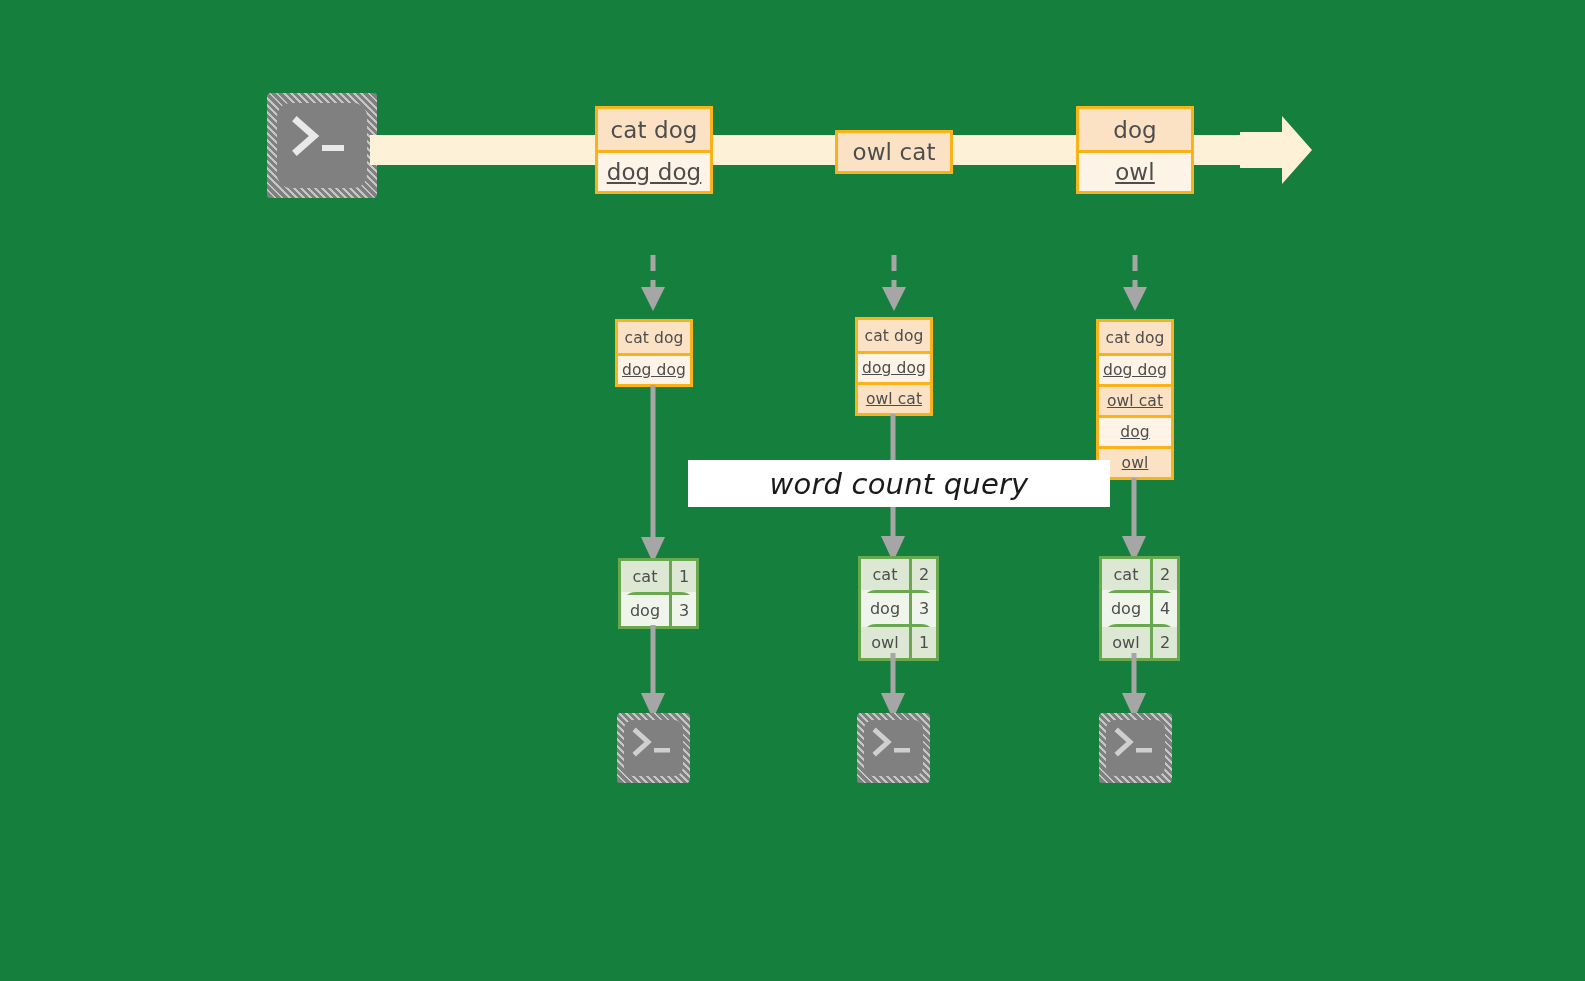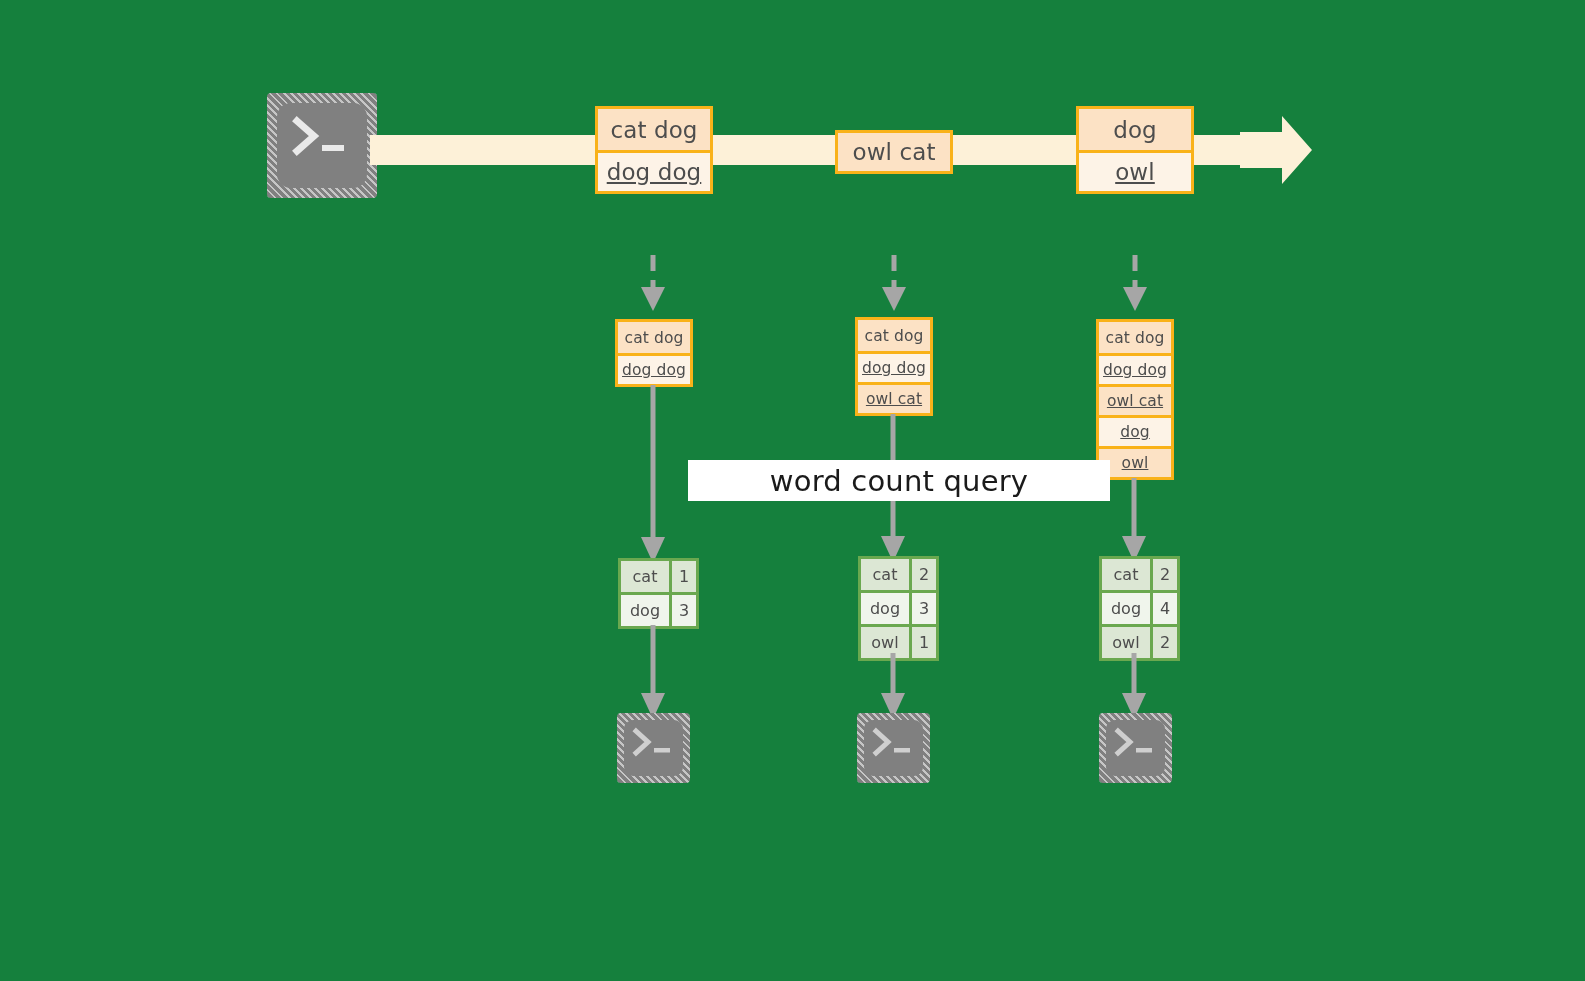--- a/index.html
+++ b/index.html
@@ -87,20 +87,21 @@
   
   .gbox {
     position: absolute;
     border: 3px solid #6AA84F;
     box-sizing: border-box;
     background: #F0F5EC;
   }
   .gbox .grow {
     display: flex;
     box-sizing: border-box;
+    border-radius: 15px;
   }
   .gbox .grow + .grow { border-top: 3px solid #6AA84F; }
   .gbox .gcell {
     box-sizing: border-box;
     display: flex;
     align-items: center;
     justify-content: center;
     height: 31px;
     font-size: 16px;
     color: #4D4D4D;
@@ -109,25 +110,26 @@
   .gbox .gcell.num  { width: 27px; border-left: 3px solid #6AA84F; }
   .gbox .grow.dark .gcell  { background: #DCE7D4; }
   .gbox .grow.light .gcell { background: #F0F5EC; }
 
   
   .query-band {
     position: absolute;
     left: 688px;
     top: 460px;
     width: 422px;
-    height: 41px;
+    height: 47px;
     background: #FFFFFF;
     display: flex;
     align-items: center;
     justify-content: center;
+    font-style: italic;
   }
   .query-band .label {
     font-size: 29px;
     color: #1A1A1A;
     white-space: nowrap;
     letter-spacing: 0.2px;
   }
 
   .conn { position: absolute; }
 </style>

